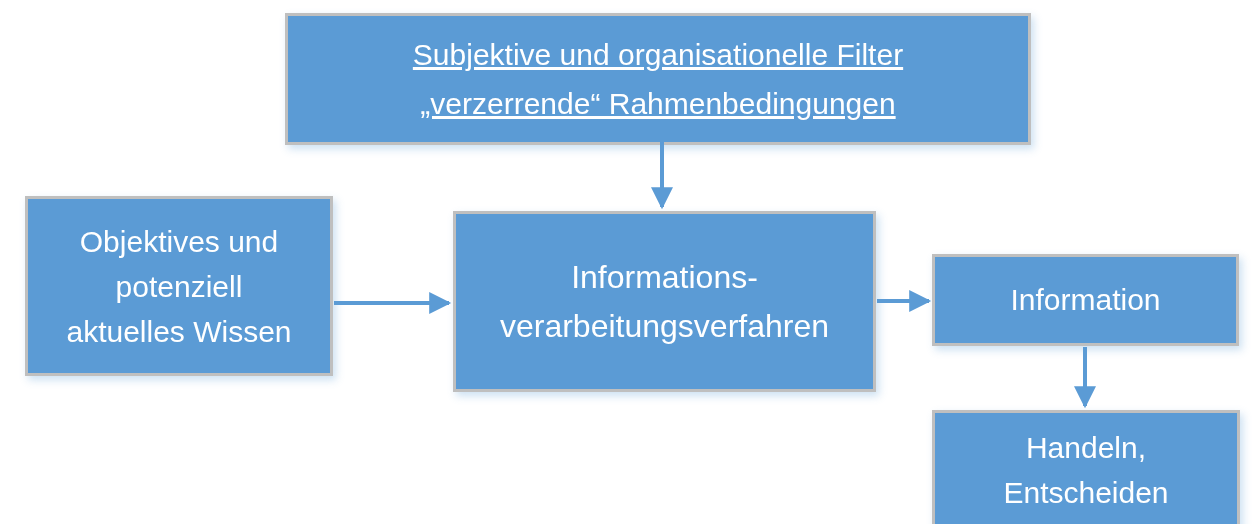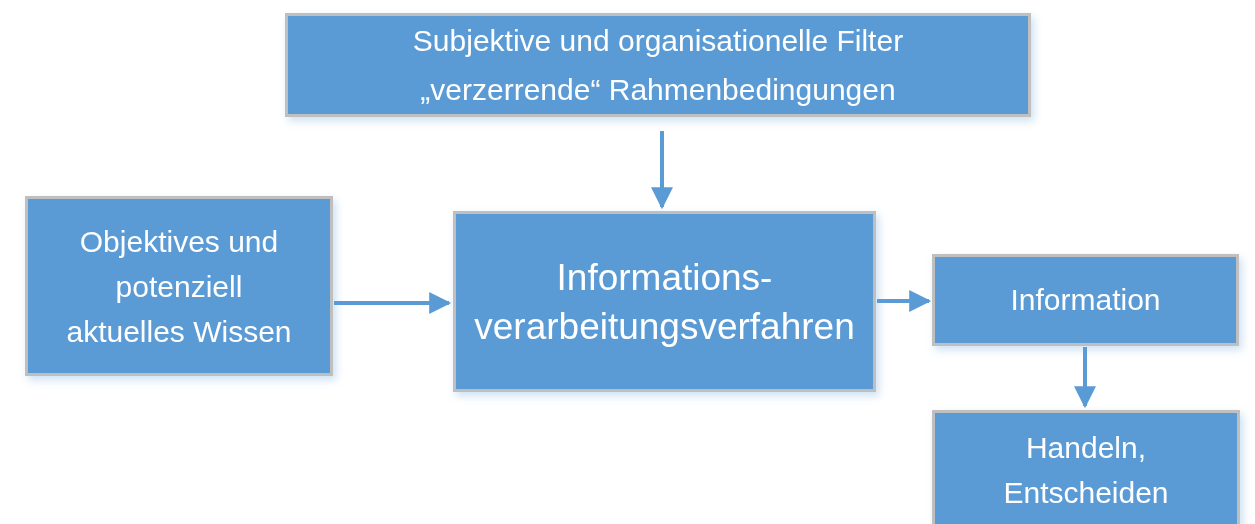--- a/index.html
+++ b/index.html
@@ -23,32 +23,32 @@
     color: #ffffff;
     display: flex;
     align-items: center;
     justify-content: center;
     text-align: center;
     white-space: pre-line;
     box-shadow: 3px 4px 8px rgba(91,155,213,0.30);
   }
   .node-filter {
     left: 285px; top: 13px;
-    width: 746px; height: 104px;
-    font-size: 30px; line-height: 49px;
+    width: 746px; height: 132px;
+    font-size: 30px; line-height: 49px; text-decoration: underline;
   }
   .node-wissen {
     left: 25px; top: 196px;
     width: 308px; height: 180px;
     font-size: 30px; line-height: 45px;
   }
   .node-verfahren {
     left: 453px; top: 211px;
     width: 423px; height: 181px;
-    font-size: 37px; line-height: 49px;
+    font-size: 32px; line-height: 49px;
   }
   .node-information {
     left: 932px; top: 254px;
     width: 307px; height: 92px;
     font-size: 30px; line-height: 40px;
   }
   .node-handeln {
     left: 932px; top: 410px;
     width: 308px; height: 120px;
     font-size: 30px; line-height: 45px;

